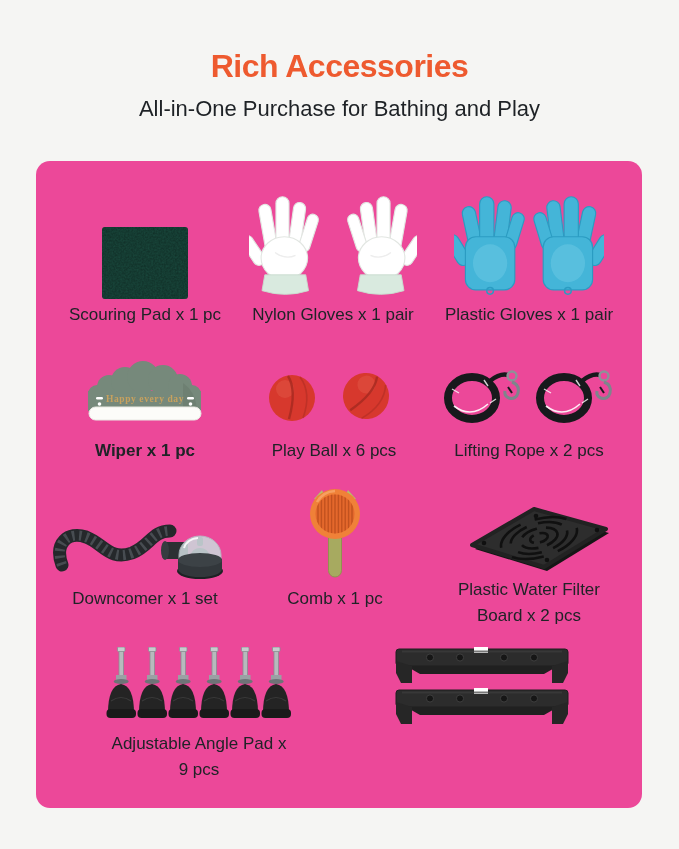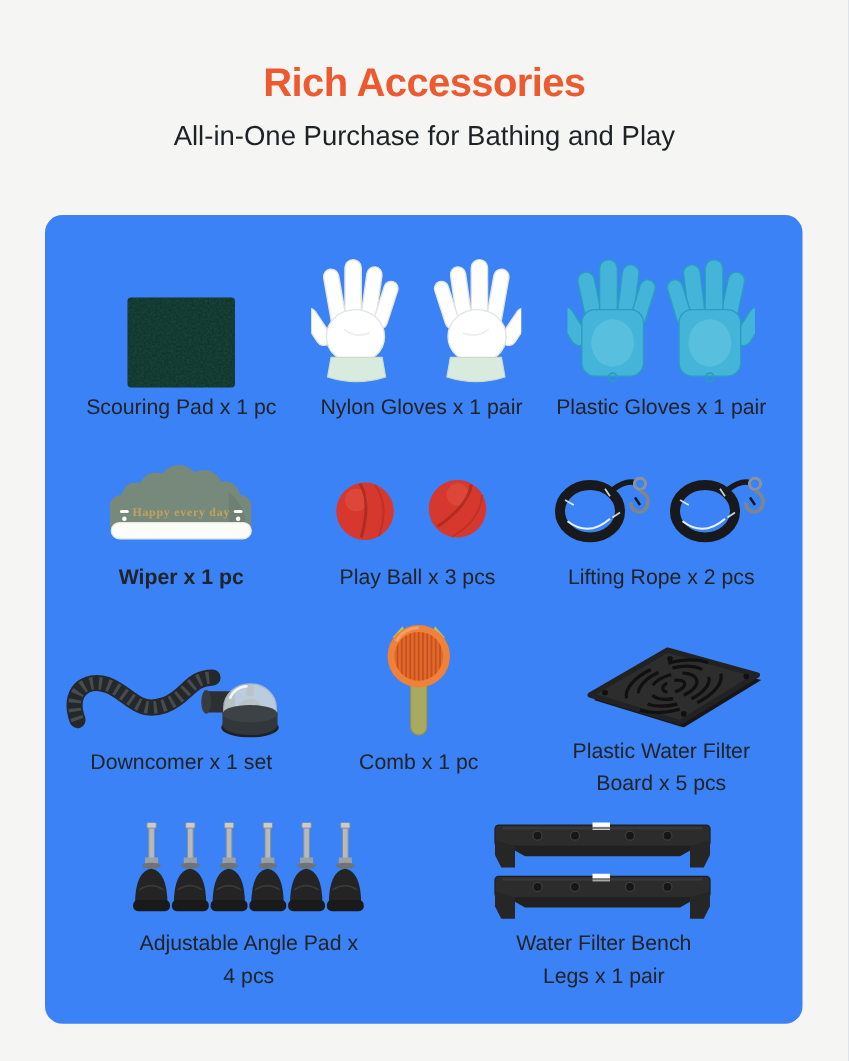--- a/index.html
+++ b/index.html
@@ -3,28 +3,28 @@
 <meta charset="utf-8">
 <style>
   html,body{margin:0;padding:0;}
   body{font-family:"Liberation Sans", sans-serif; background:#e9e9e7;}
   .page{position:relative; width:679px; height:849px; background:#f5f5f3; overflow:hidden; margin:0 auto;}
   .hdr{position:absolute; left:0; top:0; width:679px; text-align:center;}
   .hdr h1{margin:0; position:absolute; top:48px; left:0; width:679px;
           font-size:32px; font-weight:bold; letter-spacing:-0.5px; color:#ee5a2f;}
   .hdr p{margin:0; position:absolute; top:96px; left:0; width:679px;
          font-size:22px; color:#1e2226;}
-  .card{position:absolute; left:36px; top:172px; width:606px; height:647px;
-        background:#3b82f6; border-radius:14px;}
+  .card{position:absolute; left:36px; top:161px; width:606px; height:647px;
+        background:#ec4899; border-radius:14px;}
   .cell{position:absolute; text-align:center;}
   .art{display:flex; align-items:flex-end; justify-content:center;}
   .label{font-size:17px; line-height:26px; color:#202327; margin:0 auto;}
   
   .c1{left:24px;  top:37px; width:170px;} .c1 .art{height:104px;}
-  .c2{left:212px; top:30px; width:170px;text-align:right;} .c2 .art{height:111px;}
+  .c2{left:212px; top:30px; width:170px;} .c2 .art{height:111px;}
   .c3{left:404px; top:30px; width:178px;} .c3 .art{height:111px;}
   
   .c4{left:24px;  top:200px; width:170px;} .c4 .art{height:62px;} .c4 .label{margin-top:15px;font-weight:bold;}
   .c5{left:213px; top:206px; width:170px;} .c5 .art{height:56px;} .c5 .label{margin-top:15px;}
   .c6{left:406px; top:202px; width:174px;} .c6 .art{height:60px;} .c6 .label{margin-top:15px;}
   
   .c7{left:14px;  top:340px; width:190px;} .c7 .art{height:78px;} .c7 .label{margin-top:7px;}
   .c8{left:214px; top:326px; width:170px;} .c8 .art{height:92px;} .c8 .label{margin-top:7px;}
   .c9{left:400px; top:338px; width:186px;} .c9 .art{height:72px;} .c9 .label{margin-top:6px; max-width:180px;}
   
@@ -149,21 +149,21 @@
               <circle r="23" fill="#d7382d"></circle>
               <circle cx="-7" cy="-9" r="9" fill="#e25a4a" opacity="0.45"></circle>
               <path d="M-4,-22 q9,14 1,43" stroke="#a82a21" stroke-width="2.4" fill="none" opacity="0.85"></path>
               <path d="M8,-21 q12,16 3,41" stroke="#a82a21" stroke-width="1.6" fill="none" opacity="0.5"></path>
             </g>
           </defs>
           <use href="#ballu" transform="translate(33,31)"></use>
           <use href="#ballu" transform="translate(107,29) rotate(40)"></use>
         </svg>
       </div>
-      <div class="label">Play Ball x 3 pcs</div>
+      <div class="label">Play Ball x 6 pcs</div>
     </div>
 
     <div class="cell c6">
       <div class="art">
         <svg width="174" height="60" viewBox="0 0 174 60">
           <defs>
             <g id="ropeu">
               <ellipse cx="28" cy="33" rx="24" ry="21" fill="none" stroke="#17191c" stroke-width="8"></ellipse>
               <path d="M10,41 q17,13 34,-2" stroke="#ffffff" stroke-width="1.6" fill="none" opacity="0.9"></path>
               <path d="M8,24 l7,4 M40,15 l4,6 M46,38 l6,-4" stroke="#ffffff" stroke-width="1.4" opacity="0.8"></path>
@@ -243,21 +243,21 @@
             <ellipse rx="19" ry="9.5" stroke-dasharray="17 9"></ellipse>
             <ellipse rx="29" ry="14.5" stroke-dasharray="24 12"></ellipse>
             <ellipse rx="39" ry="19" stroke-dasharray="32 15"></ellipse>
           </g>
           <circle cx="45" cy="44" r="2.3" fill="#101010"></circle>
           <circle cx="97" cy="17" r="2.3" fill="#101010"></circle>
           <circle cx="158" cy="31" r="2.3" fill="#101010"></circle>
           <circle cx="108" cy="61" r="2.3" fill="#101010"></circle>
         </svg>
       </div>
-      <div class="label">Plastic Water Filter Board x 5 pcs</div>
+      <div class="label">Plastic Water Filter Board x 2 pcs</div>
     </div>
 
     <div class="cell c10">
       <div class="art">
         <svg width="186" height="78" viewBox="0 0 186 78">
           <defs>
             <g id="padunit">
               <rect x="13" y="3" width="4.5" height="26" fill="#b7babd" stroke="#898e92" stroke-width="0.8"></rect>
               <rect x="11.5" y="0" width="7.5" height="4.5" rx="1" fill="#c9cbce" stroke="#898e92" stroke-width="0.8"></rect>
               <rect x="10" y="28" width="10.5" height="5" fill="#9ba0a4"></rect>
@@ -268,21 +268,21 @@
             </g>
           </defs>
           <use href="#padunit" x="0"></use>
             <use href="#padunit" x="31"></use>
             <use href="#padunit" x="62"></use>
           <use href="#padunit" x="93"></use>
             <use href="#padunit" x="124"></use>
             <use href="#padunit" x="155"></use>
         </svg>
       </div>
-      <div class="label">Adjustable Angle Pad x 4 pcs</div>
+      <div class="label">Adjustable Angle Pad x 9 pcs</div>
     </div>
 
     <div class="cell c11">
       <div class="art">
         <svg width="178" height="80" viewBox="0 0 178 80">
           <defs>
             <g id="legunit">
               <rect x="2" y="4" width="172" height="17" rx="3" fill="#2c2c2c" stroke="#1f1f1f" stroke-width="1"></rect>
               <rect x="80" y="2" width="14" height="6" fill="#ffffff"></rect>
               <path d="M12,21 L164,21 L150,29 L26,29 Z" fill="#202020"></path>
@@ -294,17 +294,16 @@
                   <circle cx="66" cy="12.5" r="3.6"></circle>
                 <circle cx="110" cy="12.5" r="3.6"></circle>
                   <circle cx="140" cy="12.5" r="3.6"></circle>
               </g>
             </g>
           </defs>
           <use href="#legunit" y="0"></use>
           <use href="#legunit" y="41"></use>
         </svg>
       </div>
-      <div class="label">Water Filter Bench Legs x 1 pair</div>
     </div>
 
   </div>
 </div>
 
 </body></html>

